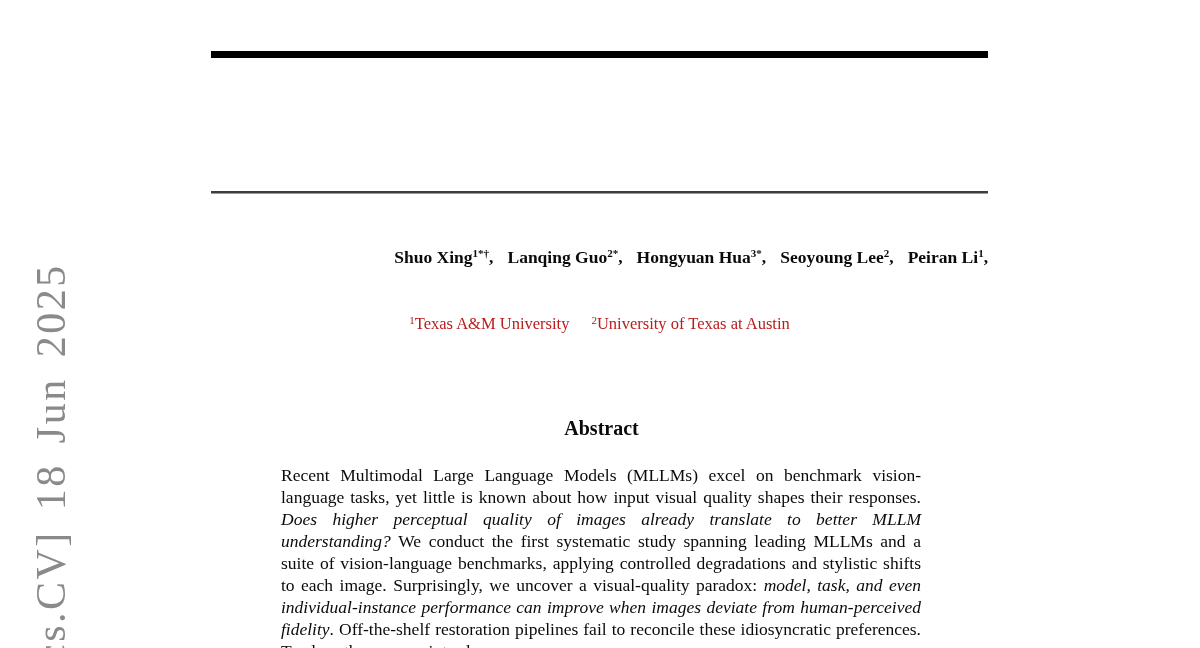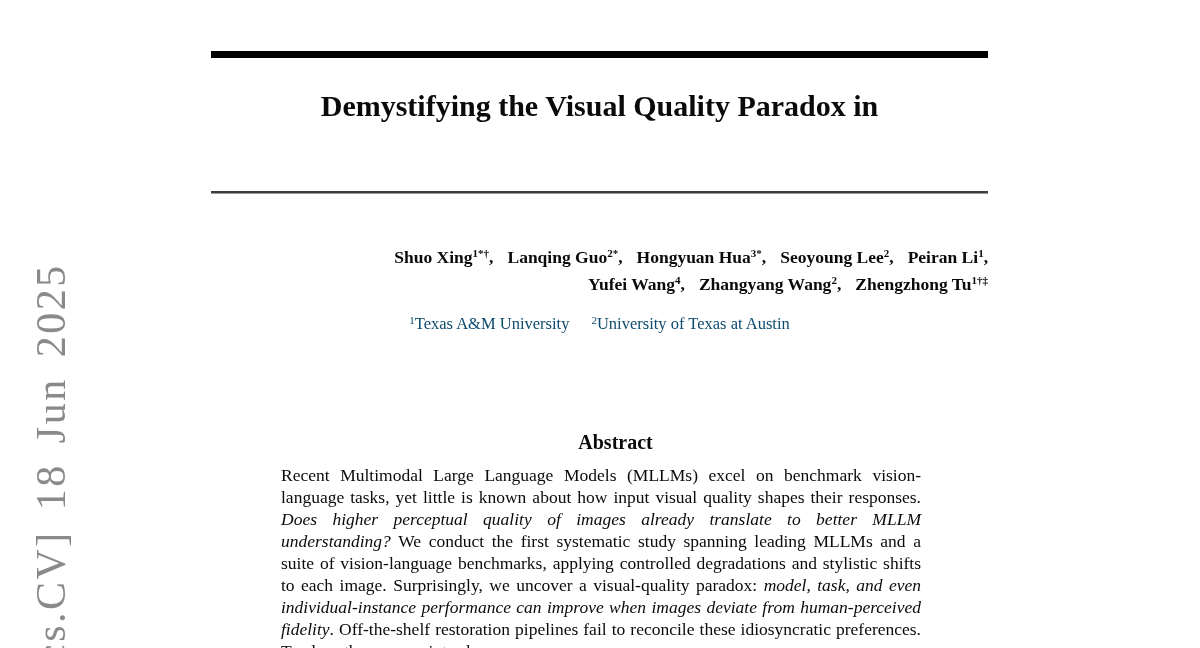--- a/index.html
+++ b/index.html
@@ -74,27 +74,27 @@
     vertical-align: 6px;
   }
   .affiliations sup { font-weight: normal; vertical-align: 5px; }
   .author-gap { display: inline-block; width: 14px; }
   .affiliations {
     position: absolute; left: 0; top: 312px;
     width: 777px;
     text-align: center;
     font-size: 16.5px;
     line-height: 23px;
-    color: #0c4a6e;
+    color: #b91c1c;
   }
   .affil-gap { display: inline-block; width: 22px; }
   .abstract-heading {
     position: absolute; left: 0; top: 414px;
     width: 777px;
-    margin: 16px;
+    margin: 2px;
     text-align: center;
     font-size: 20px;
     line-height: 24px;
     font-weight: bold;
     color: #0a0a0a;
   }
   .abstract-body {
     position: absolute; left: 70px; top: 464px;
     width: 640px;
     margin: 0;
@@ -109,27 +109,26 @@
 <body>
 
 <div class="page">
 
   <div class="arxiv-strip">cs.CV] 18 Jun 2025</div>
 
   <div class="content">
 
     <div class="rule-thick"></div>
 
-    <h1 class="paper-title"><span>Demystifying the Visual Quality Paradox in</span><br></h1>
+    <h1 class="paper-title"><br></h1>
 
     <div class="rule-thin"></div>
 
     <div class="authors">
         <div><span><span>Shuo Xing</span><sup>1*†</sup><span>,</span></span><span class="author-gap"></span><span><span>Lanqing Guo</span><sup>2*</sup><span>,</span></span><span class="author-gap"></span><span><span>Hongyuan Hua</span><sup>3*</sup><span>,</span></span><span class="author-gap"></span><span><span>Seoyoung Lee</span><sup>2</sup><span>,</span></span><span class="author-gap"></span><span><span>Peiran Li</span><sup>1</sup><span>,</span></span></div>
-        <div><span><span>Yufei Wang</span><sup>4</sup><span>,</span></span><span class="author-gap"></span><span><span>Zhangyang Wang</span><sup>2</sup><span>,</span></span><span class="author-gap"></span><span><span>Zhengzhong Tu</span><sup>1†‡</sup></span></div>
       </div>
 
     <div class="affiliations">
         <div><span><sup>1</sup><span>Texas A&amp;M University</span></span><span class="affil-gap"></span><span><sup>2</sup><span>University of Texas at Austin</span></span></div>
       </div>
 
     <h2 class="abstract-heading">Abstract</h2>
 
     <p class="abstract-body"><span>Recent Multimodal Large Language Models (MLLMs) excel on benchmark vision-language tasks, yet little is known about how input visual quality shapes their responses. </span><span class="it">Does higher perceptual quality of images already translate to better MLLM understanding?</span><span> We conduct the first systematic study spanning leading MLLMs and a suite of vision-language benchmarks, applying controlled degradations and stylistic shifts to each image. Surprisingly, we uncover a visual-quality paradox: </span><span class="it">model, task, and even individual-instance performance can improve when images deviate from human-perceived fidelity</span><span>. Off-the-shelf restoration pipelines fail to reconcile these idiosyncratic preferences. To close the gap, we introduce</span></p>
 

